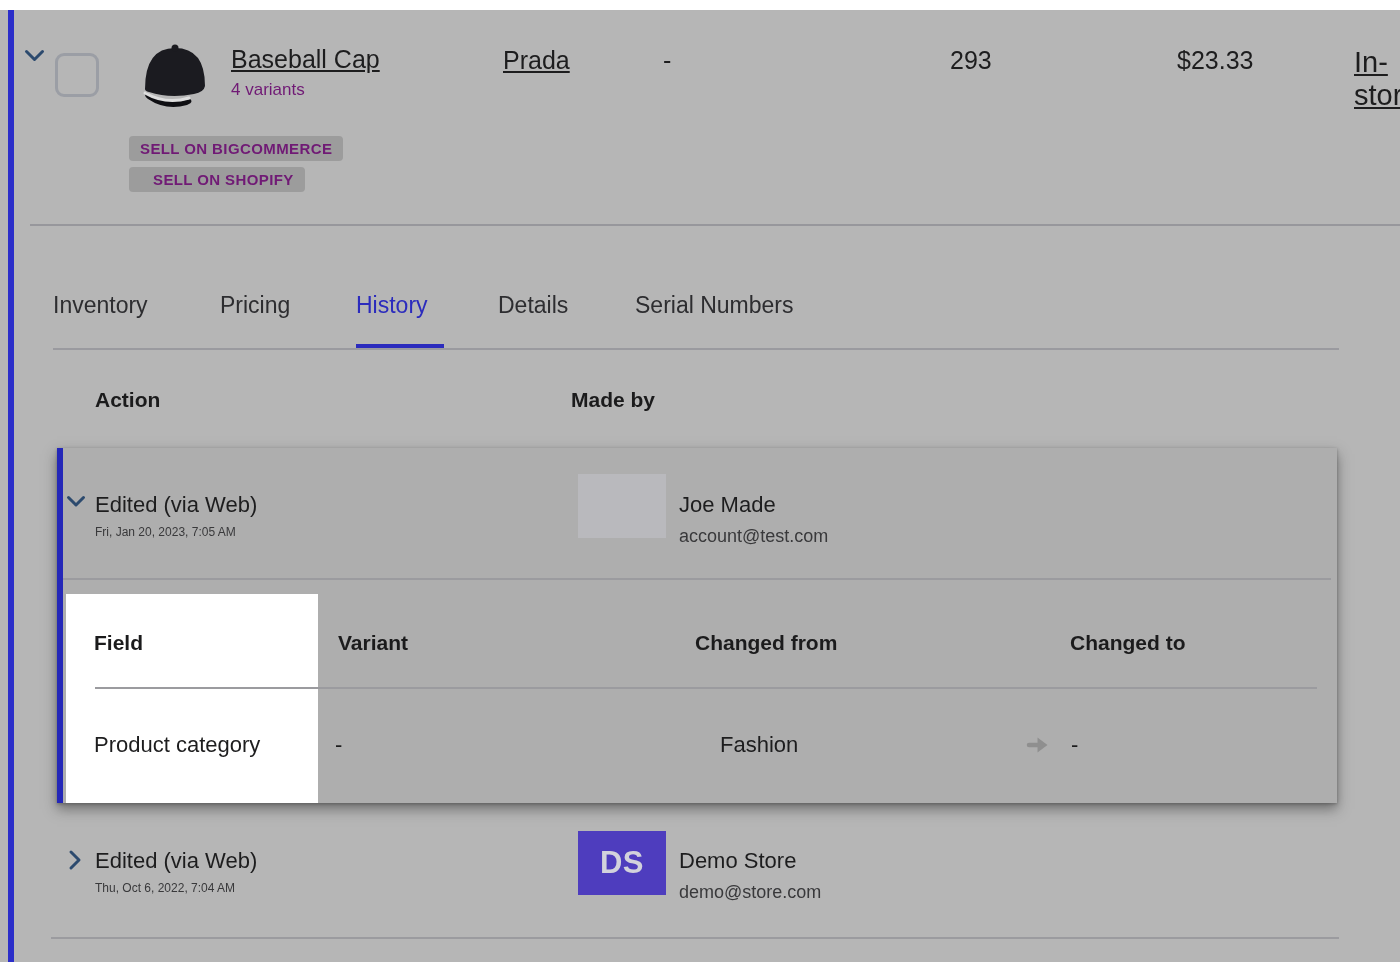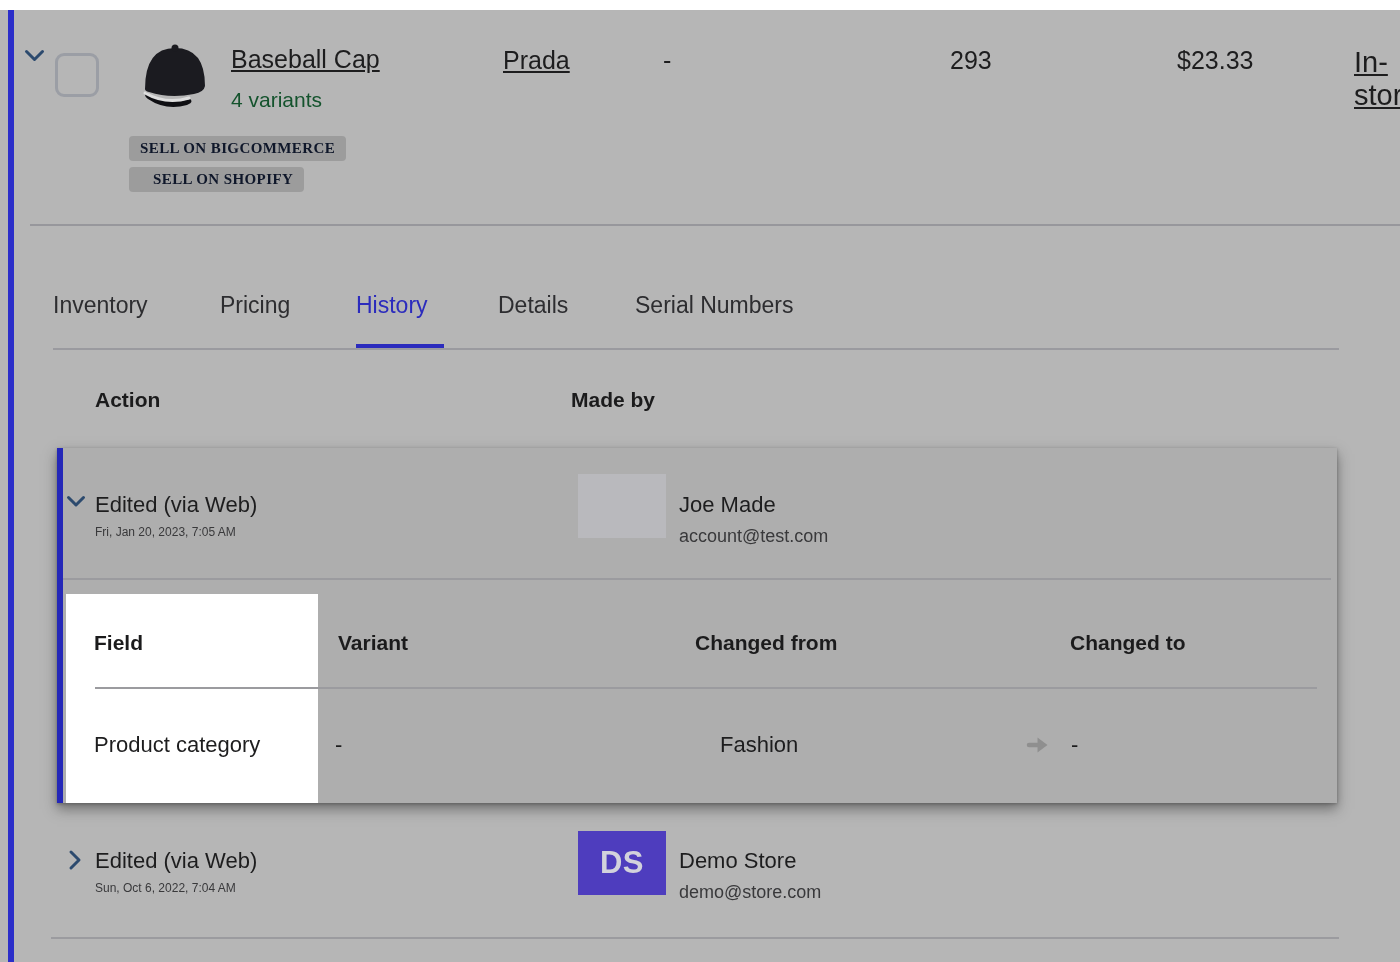--- a/index.html
+++ b/index.html
@@ -13,31 +13,31 @@
   }
   .abs{position:absolute;}
   .top-strip{left:0;top:0;width:1400px;height:10px;background:#ffffff;}
   .left-bar{left:8px;top:10px;width:6px;height:952px;background:#2b2ec9;}
 
   
   .row-chevron{left:24px;top:49px;}
   .checkbox{left:55px;top:53px;width:38px;height:38px;border:3px solid #9b9ea5;border-radius:9px;background:transparent;}
   .cap{left:136px;top:36px;}
   .product-name{left:231px;top:45px;font-size:25px;text-decoration:underline;cursor:pointer;}
-  .product-variants{left:231px;top:80px;font-size:21px;color:#14532d;margin-top:8px;}
+  .product-variants{left:231px;top:80px;font-size:17px;color:#701a75;}
   .brand{left:503px;top:46px;font-size:25px;text-decoration:underline;cursor:pointer;}
   .dash-col{left:663px;top:46px;font-size:25px;}
   .qty{left:950px;top:46px;font-size:25px;}
   .price{left:1177px;top:46px;font-size:25px;}
   .channel{left:1354px;top:46px;font-size:29px;text-decoration:underline;}
   .badge{
     left:129px;height:25px;line-height:25px;
-    background:#9c9c9c;color:#0f172a;
+    background:#9c9c9c;color:#701a75;
     font-size:15px;font-weight:bold;letter-spacing:.4px;
-    padding:0 11px;border-radius:4px;white-space:nowrap;font-family:Liberation Serif, serif;
+    padding:0 11px;border-radius:4px;white-space:nowrap;
   }
   .badge1{top:136px;}
   .badge2{top:167px;padding-left:24px;}
 
   .divider{background:#97979c;height:2px;}
   .div-product{left:30px;top:224px;width:1370px;}
 
   
   .tab{top:292px;font-size:23px;color:#2d2d30;cursor:pointer;}
   .tab-inventory{left:53px;}
@@ -175,19 +175,19 @@
       </svg>
   </div>
   <div class="abs fld-val fv-to">-</div>
 
   <div class="abs e2-chev">
     <svg width="14" height="22" viewBox="0 0 14 22">
         <path d="M3 3 L11 11 L3 19" stroke="#2c4a6e" stroke-width="3" fill="none" stroke-linecap="round" stroke-linejoin="round"></path>
       </svg>
   </div>
   <div class="abs entry-title e2-title">Edited (via Web)</div>
-  <div class="abs entry-date e2-date">Sun, Oct 6, 2022, 7:04 AM</div>
+  <div class="abs entry-date e2-date">Thu, Oct 6, 2022, 7:04 AM</div>
   <div class="abs avatar avatar2">DS</div>
   <div class="abs user-name e2-name">Demo Store</div>
   <div class="abs user-email e2-email">demo@store.com</div>
   <div class="abs div-bottom"></div>
 
 </div>
 
 </body></html>

